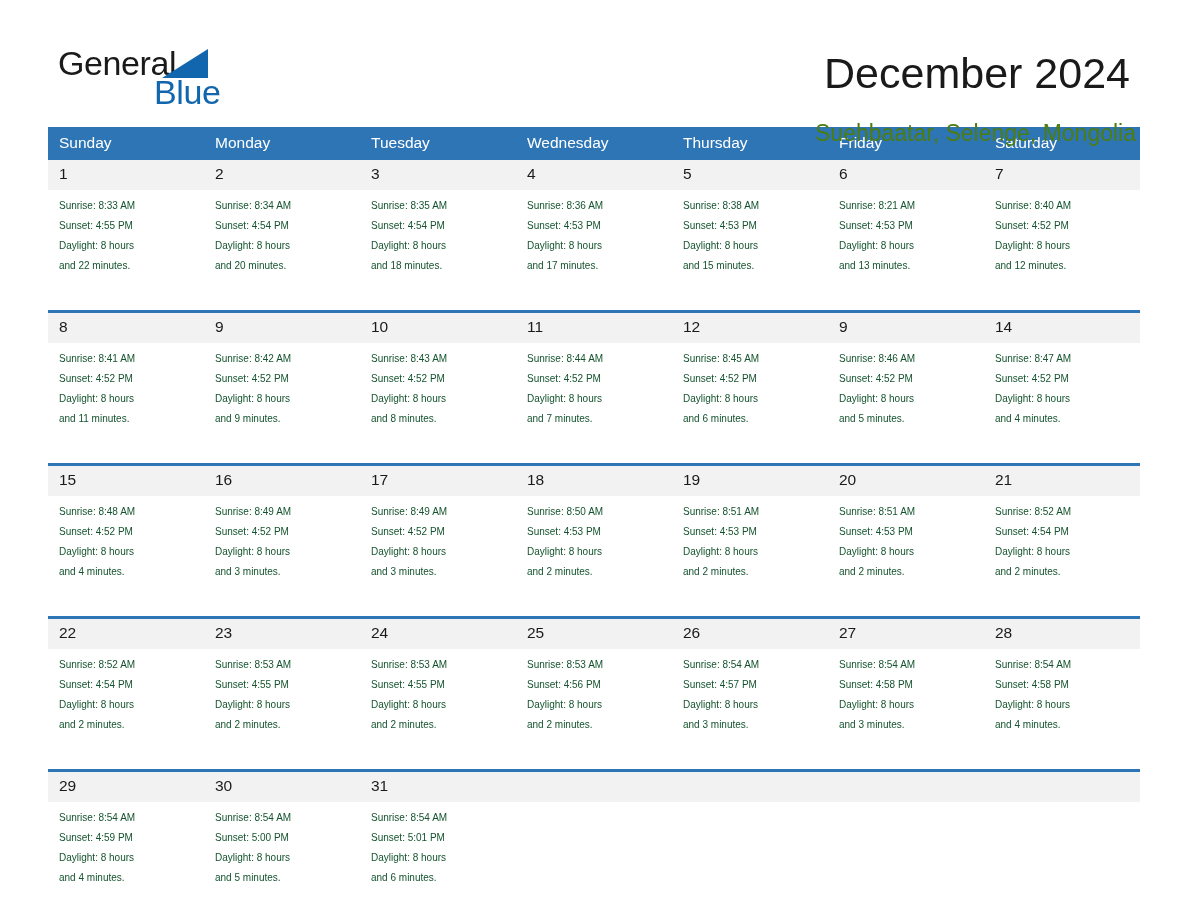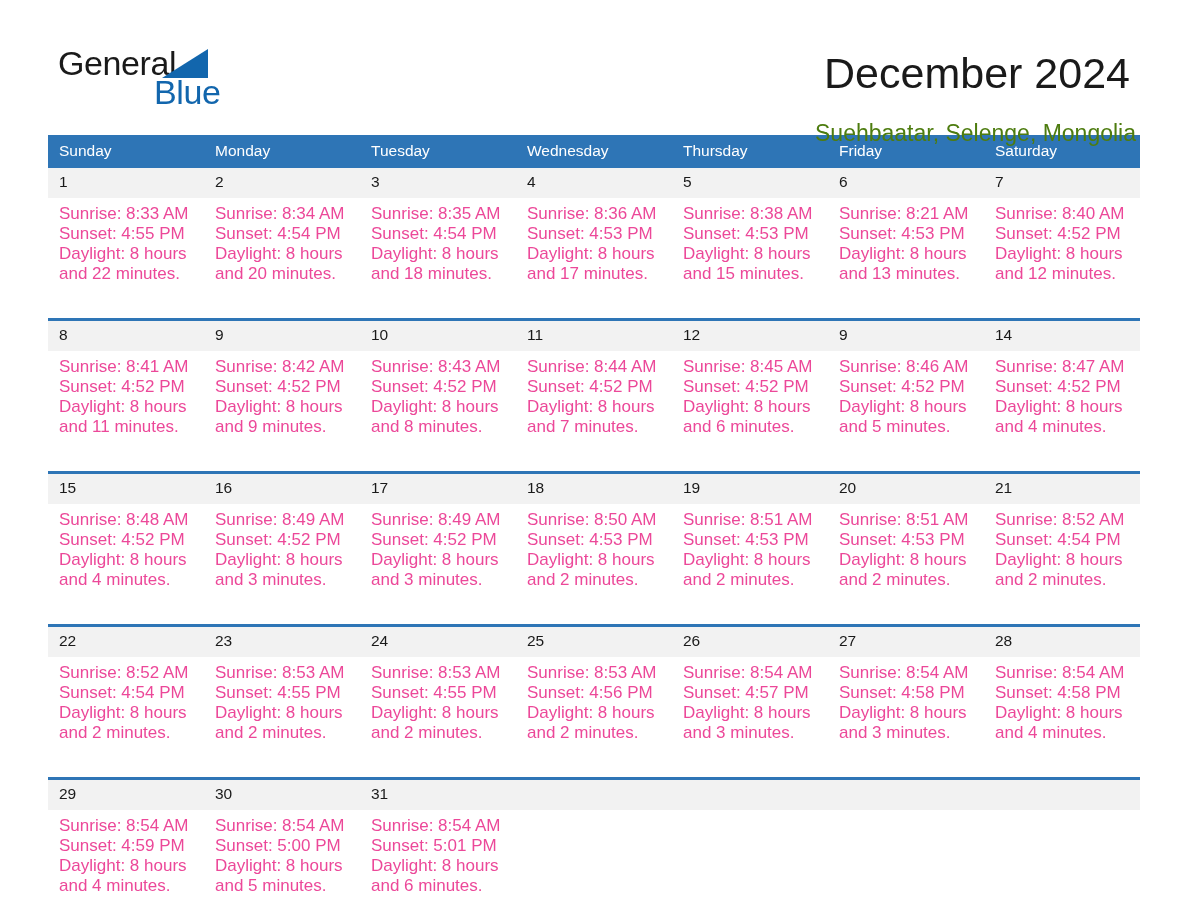--- a/index.html
+++ b/index.html
@@ -82,21 +82,21 @@
     line-height: 1;
     margin: 0;
     padding: 21px 4px 0 0;
   }
 
   
   .calendar {
     width: 1092px;
     border-collapse: collapse;
     table-layout: fixed;
-    margin-top: 17px;
+    margin-top: 9px;
   }
   .calendar col { width: 156px; }
 
   .dow-row th {
     background: #2e75b6;
     color: #ffffff;
     font-size: 15.5px;
     font-weight: normal;
     text-align: left;
     padding: 7px 0 8px 11px;
@@ -121,23 +121,23 @@
     background: #f2f2f2;
     font-size: 15.5px;
     color: #1a1a1a;
     padding: 5px 0 6px 11px;
     vertical-align: top;
     height: 19px;
   }
 
   .info-row td {
     background: #ffffff;
-    font-size: 17px;
+    font-size: 10px;
     line-height: 20px;
-    color: #ec4899;
+    color: #14532d;
     padding: 6px 8px 4px 11px;
     vertical-align: top;
     height: 96px;
   }
   .info-row td .line { display: block; white-space: nowrap; }
   .info-row td.empty { }
 </style>
 </head>
 <body>
 

